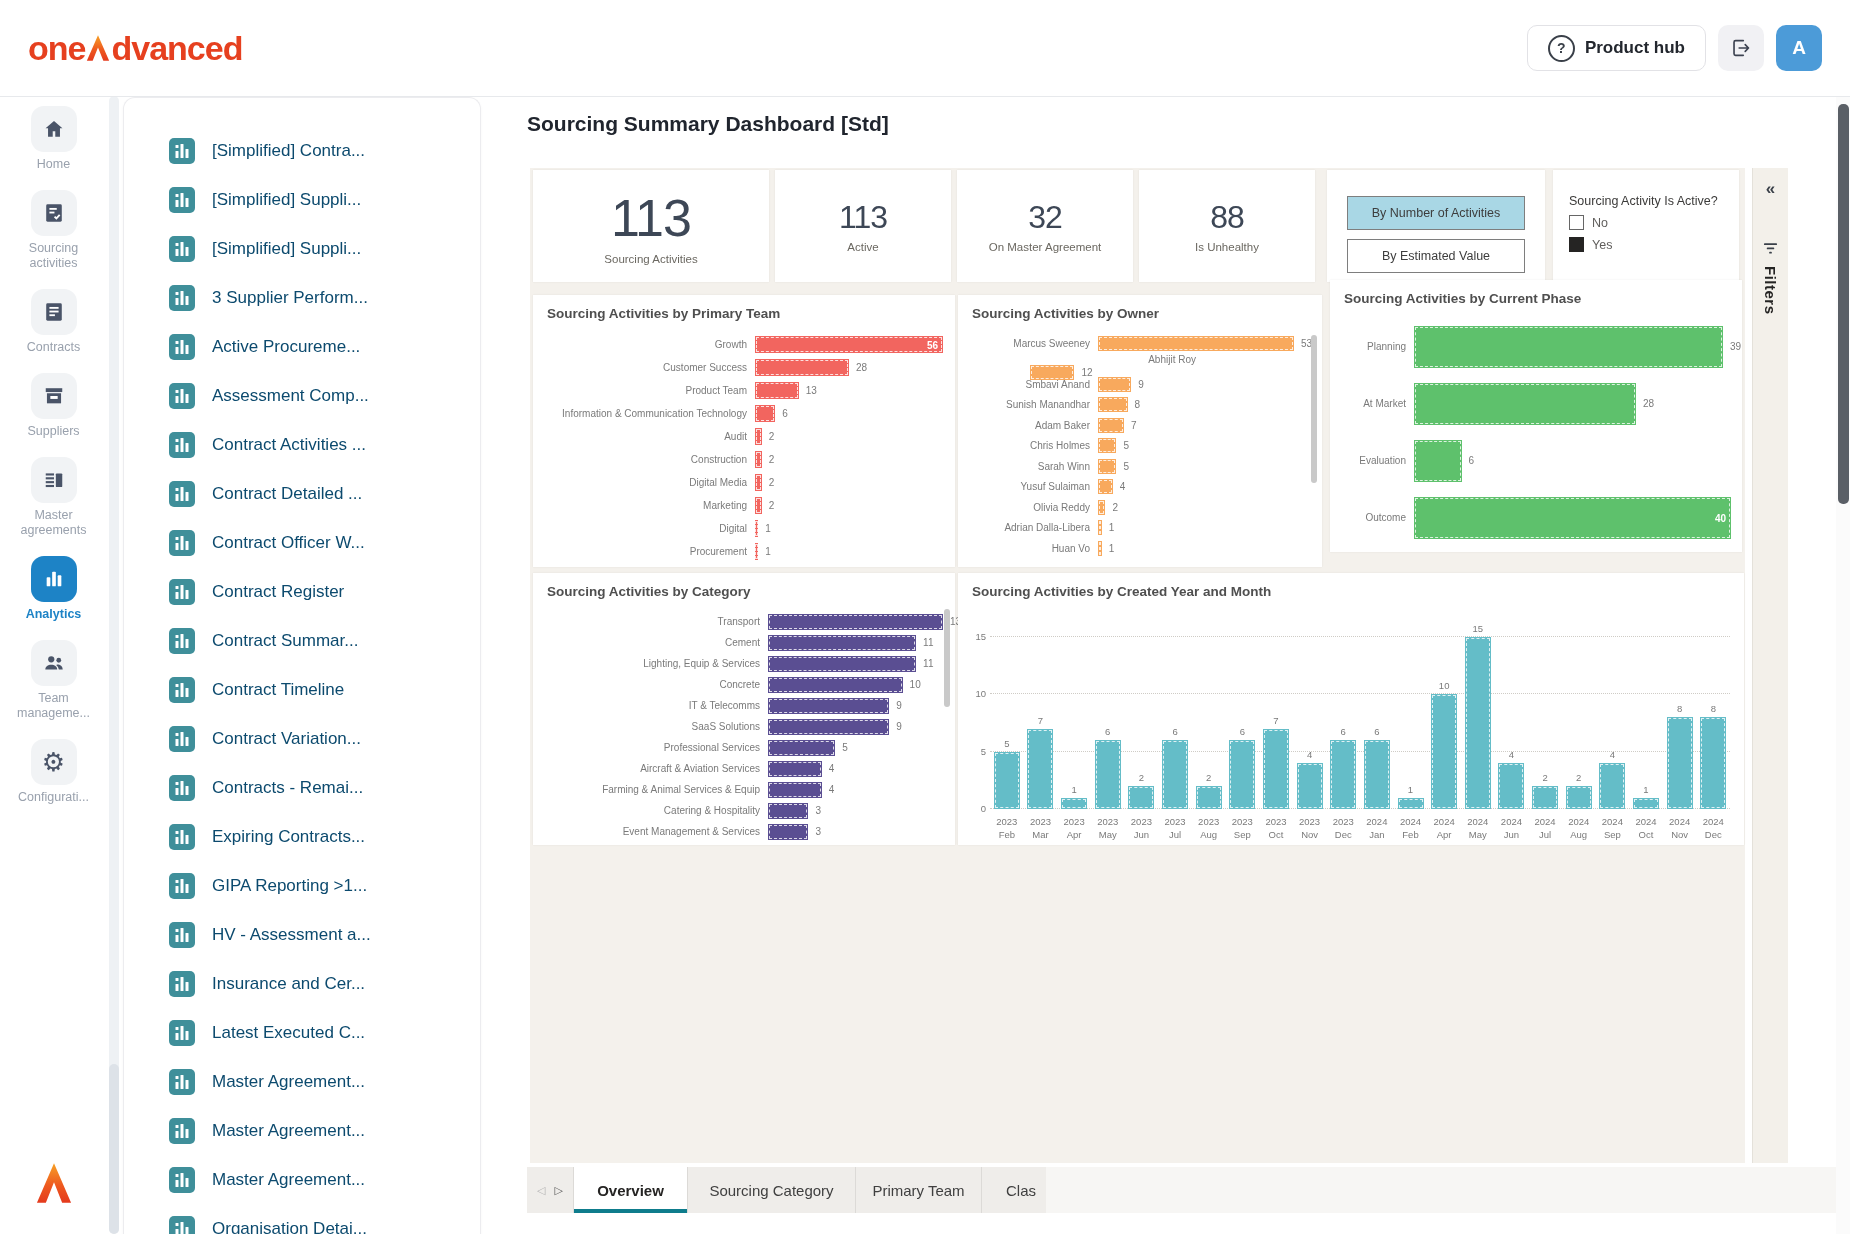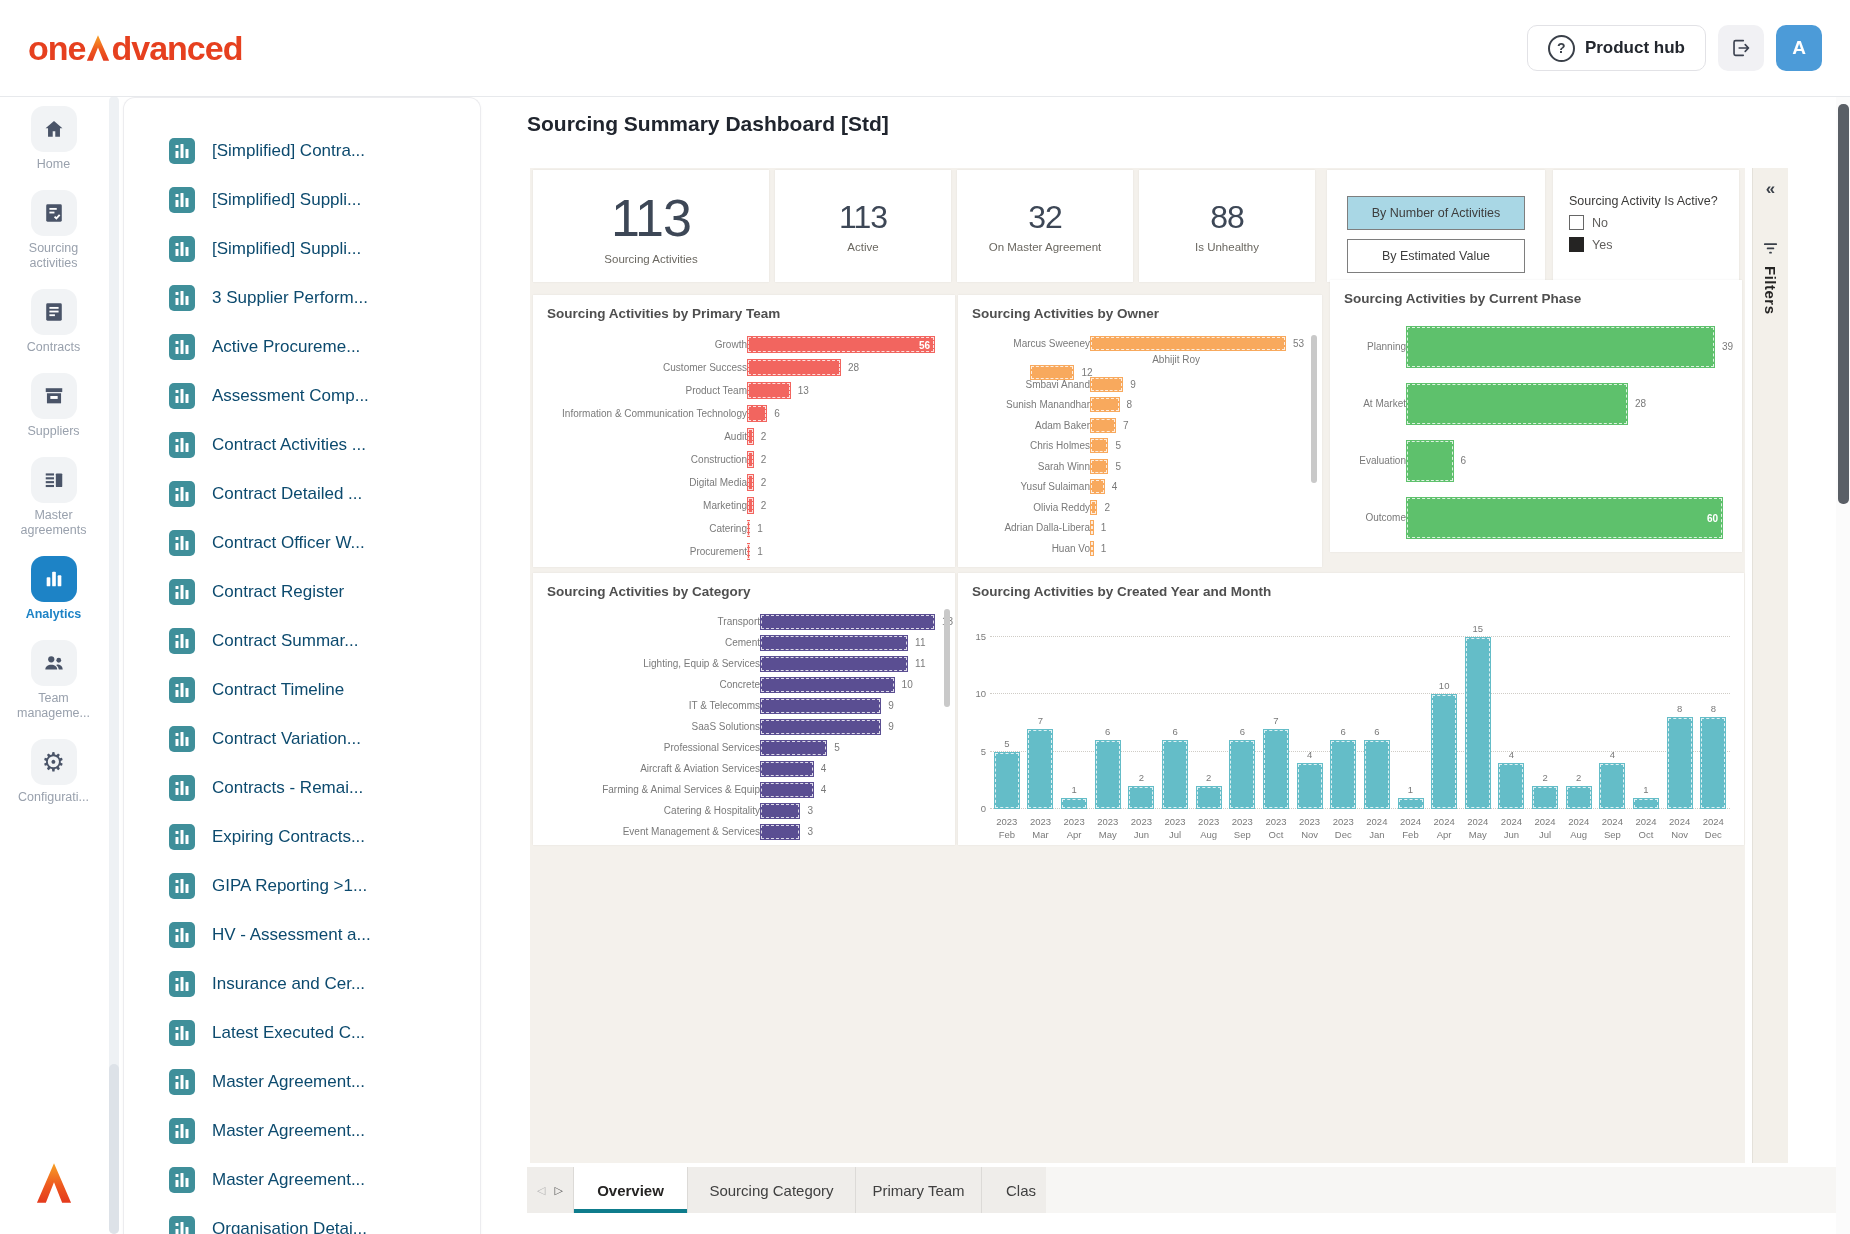--- a/index.html
+++ b/index.html
@@ -68,21 +68,21 @@
   #slicer-title{font-size:12.5px;color:#3b3a39;}
   .slicer-row{display:flex;align-items:center;gap:8px;margin-top:7px;cursor:pointer;}
   .cb{width:13px;height:13px;border:1px solid #666;background:#fff;flex:none;}
   .cb.checked{background:#252423;border-color:#252423;}
   .cb-label{font-size:12.5px;color:#605e5c;}
   
   .viz{position:absolute;box-sizing:border-box;}
   .viz-title{font-size:13.5px;font-weight:700;color:#4f4f4f;padding:11px 14px 4px 14px;white-space:nowrap;}
   .hplot{margin-top:8px;padding:0 12px;}
   .hrow{display:flex;align-items:center;}
-  .hlabel{font-size:10px;color:#7a7a7a;text-align:right;flex:none;
+  .hlabel{font-size:10px;color:#7a7a7a;text-align:right;padding-right:8px;flex:none;
     white-space:nowrap;overflow:hidden;text-overflow:ellipsis;}
   .hbar-area{position:relative;display:flex;align-items:center;flex:none;}
   .hbar{outline:1px dashed rgba(255,255,255,.8);outline-offset:-2px;position:relative;flex:none;}
   .hval{font-size:10px;color:#7a7a7a;margin-left:7px;}
   .hval.inside{position:absolute;right:5px;top:50%;transform:translateY(-50%);
     color:#fff;font-weight:700;margin:0;}
   .viz-scroll{position:absolute;width:6px;background:#c9c9c9;border-radius:3px;right:5px;cursor:pointer;}
   
   .cplot-wrap{display:flex;margin-top:26px;padding:0 14px 0 8px;}
   .yaxis{position:relative;width:24px;flex:none;height:180px;}
@@ -679,21 +679,21 @@
             </div>
           </div>
           <div class="hrow" style="height: 23px;">
             <div class="hlabel" style="width: 202px;">Marketing</div>
             <div class="hbar-area" style="width: 212px;">
               <div class="hbar" style="width: 6.71429px; height: 17px; background: rgb(242, 101, 95);"></div>
               <span class="hval">2</span>
             </div>
           </div>
           <div class="hrow" style="height: 23px;">
-            <div class="hlabel" style="width: 202px;">Catering</div>
+            <div class="hlabel" style="width: 202px;">Digital</div>
             <div class="hbar-area" style="width: 212px;">
               <div class="hbar" style="width: 3.35714px; height: 17px; background: rgb(242, 101, 95);"></div>
               <span class="hval">1</span>
             </div>
           </div>
           <div class="hrow" style="height: 23px;">
             <div class="hlabel" style="width: 202px;">Procurement</div>
             <div class="hbar-area" style="width: 212px;">
               <div class="hbar" style="width: 3.35714px; height: 17px; background: rgb(242, 101, 95);"></div>
               <span class="hval">1</span>
@@ -805,21 +805,21 @@
             <div class="hlabel" style="width: 64px;">Evaluation</div>
             <div class="hbar-area" style="width: 341px;">
               <div class="hbar" style="width: 47.55px; height: 42px; background: rgb(94, 193, 108);"></div>
               <span class="hval">6</span>
             </div>
           </div>
           <div class="hrow" style="height: 57px;">
             <div class="hlabel" style="width: 64px;">Outcome</div>
             <div class="hbar-area" style="width: 341px;">
               <div class="hbar" style="width: 317px; height: 42px; background: rgb(94, 193, 108);">
-                <span class="hval inside">60</span>
+                <span class="hval inside">40</span>
               </div>
             </div>
           </div>
         </div>
       </div>
     <div class="viz card c3" style="left:3px;top:405px;width:422px;height:272px;">
         <div class="viz-title">Sourcing Activities by Category</div>
         <div class="hplot">
           <div class="hrow" style="height: 21px;">
             <div class="hlabel" style="width: 215px;">Transport</div>

